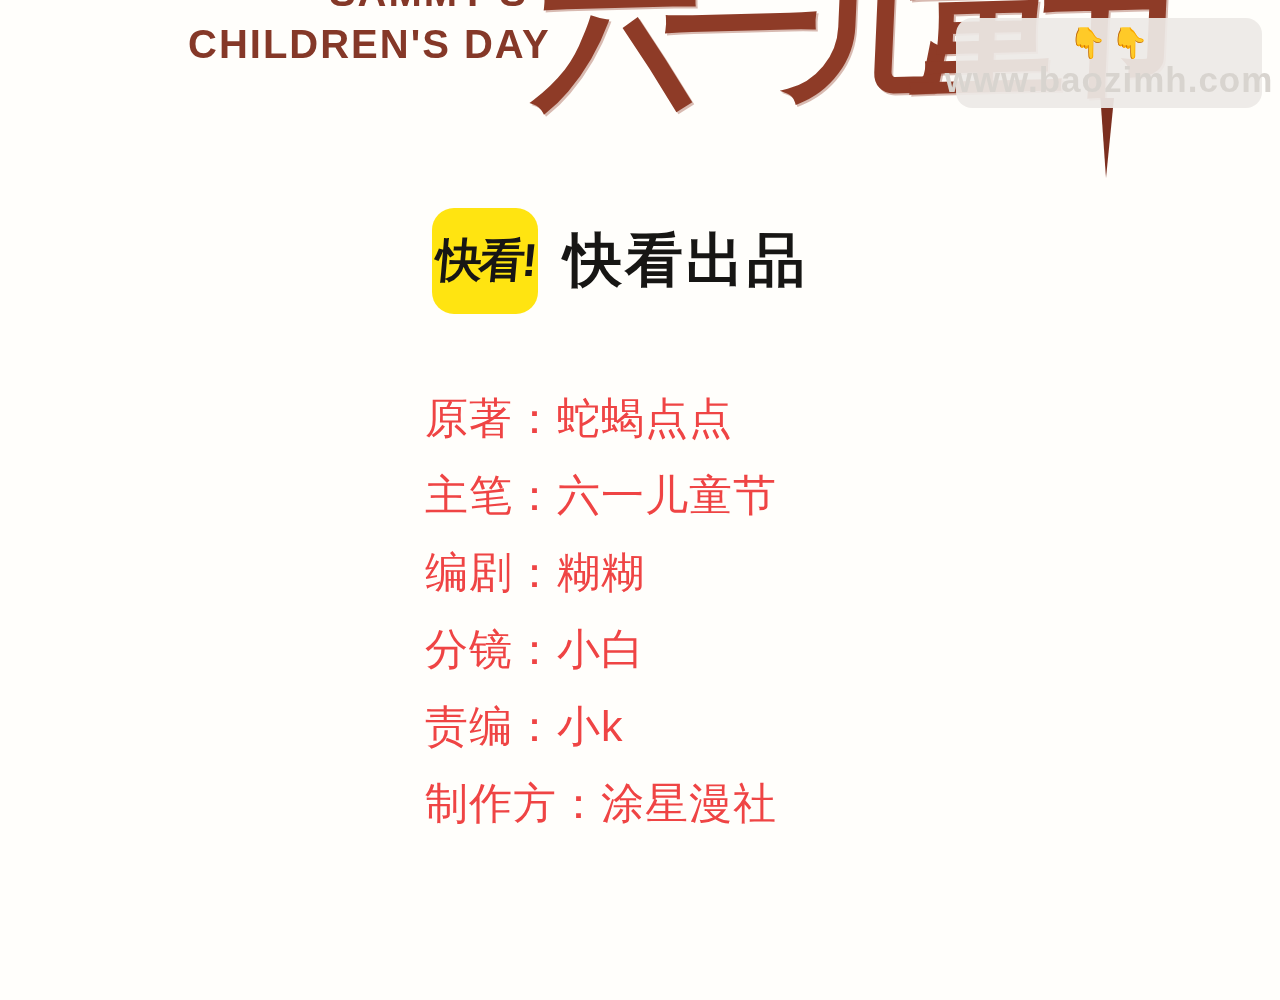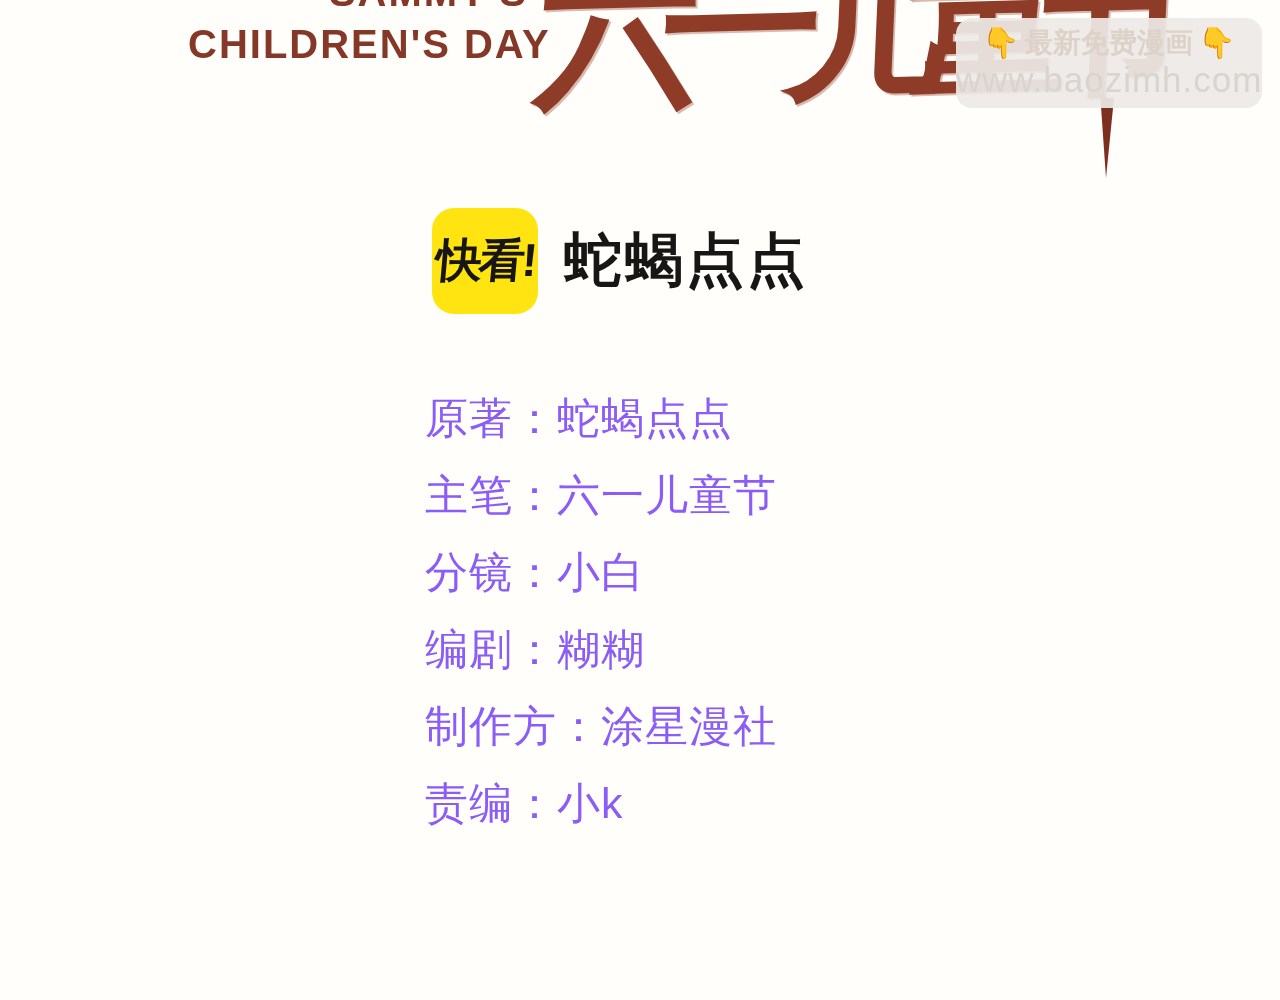--- a/index.html
+++ b/index.html
@@ -94,20 +94,21 @@
   .wm-emoji {
     font-size: 30px;
     color: #f2c12e;
     font-weight: 400;
   }
   .wm-line2 {
     font-size: 35px;
     line-height: 40px;
     color: #d8d4cf;
     letter-spacing: 1px;
+    font-weight: bold;
   }
 
   
   .producer {
     position: absolute;
     left: 432px;
     top: 208px;
     display: flex;
     align-items: center;
     gap: 26px;
@@ -142,56 +143,55 @@
   .credits {
     position: absolute;
     left: 425px;
     top: 380px;
     z-index: 1;
   }
   .credit-line {
     font-size: 43px;
     line-height: 77px;
     font-weight: 500;
-    color: #8b5cf6;
+    color: #ef4444;
     letter-spacing: 1px;
     white-space: pre;
   }
 </style>
 </head>
 <body>
 
 <div class="page">
 
   <div class="eng-title">
     <div class="line">SAMMY'S</div>
     <div class="line">CHILDREN'S DAY</div>
   </div>
 
   <div class="calligraphy">六一儿童节</div>
   <div class="calligraphy-stroke"></div>
 
   <div class="watermark">
     <div class="wm-line1">
       <span class="wm-emoji">👇</span>
-      <span>最新免费漫画</span>
       <span class="wm-emoji">👇</span>
     </div>
     <div class="wm-line2">www.baozimh.com</div>
   </div>
 
   <div class="producer">
     <div class="kk-logo">
       <span class="kk-logo-text">快看!</span>
     </div>
-    <div class="kk-brand">蛇蝎点点</div>
+    <div class="kk-brand">快看出品</div>
   </div>
 
   <div class="credits">
     <div class="credit-line">原著：蛇蝎点点</div>
     <div class="credit-line">主笔：六一儿童节</div>
+    <div class="credit-line">编剧：糊糊</div>
     <div class="credit-line">分镜：小白</div>
-    <div class="credit-line">编剧：糊糊</div>
+    <div class="credit-line">责编：小k</div>
     <div class="credit-line">制作方：涂星漫社</div>
-    <div class="credit-line">责编：小k</div>
   </div>
 
 </div>
 
 </body></html>

